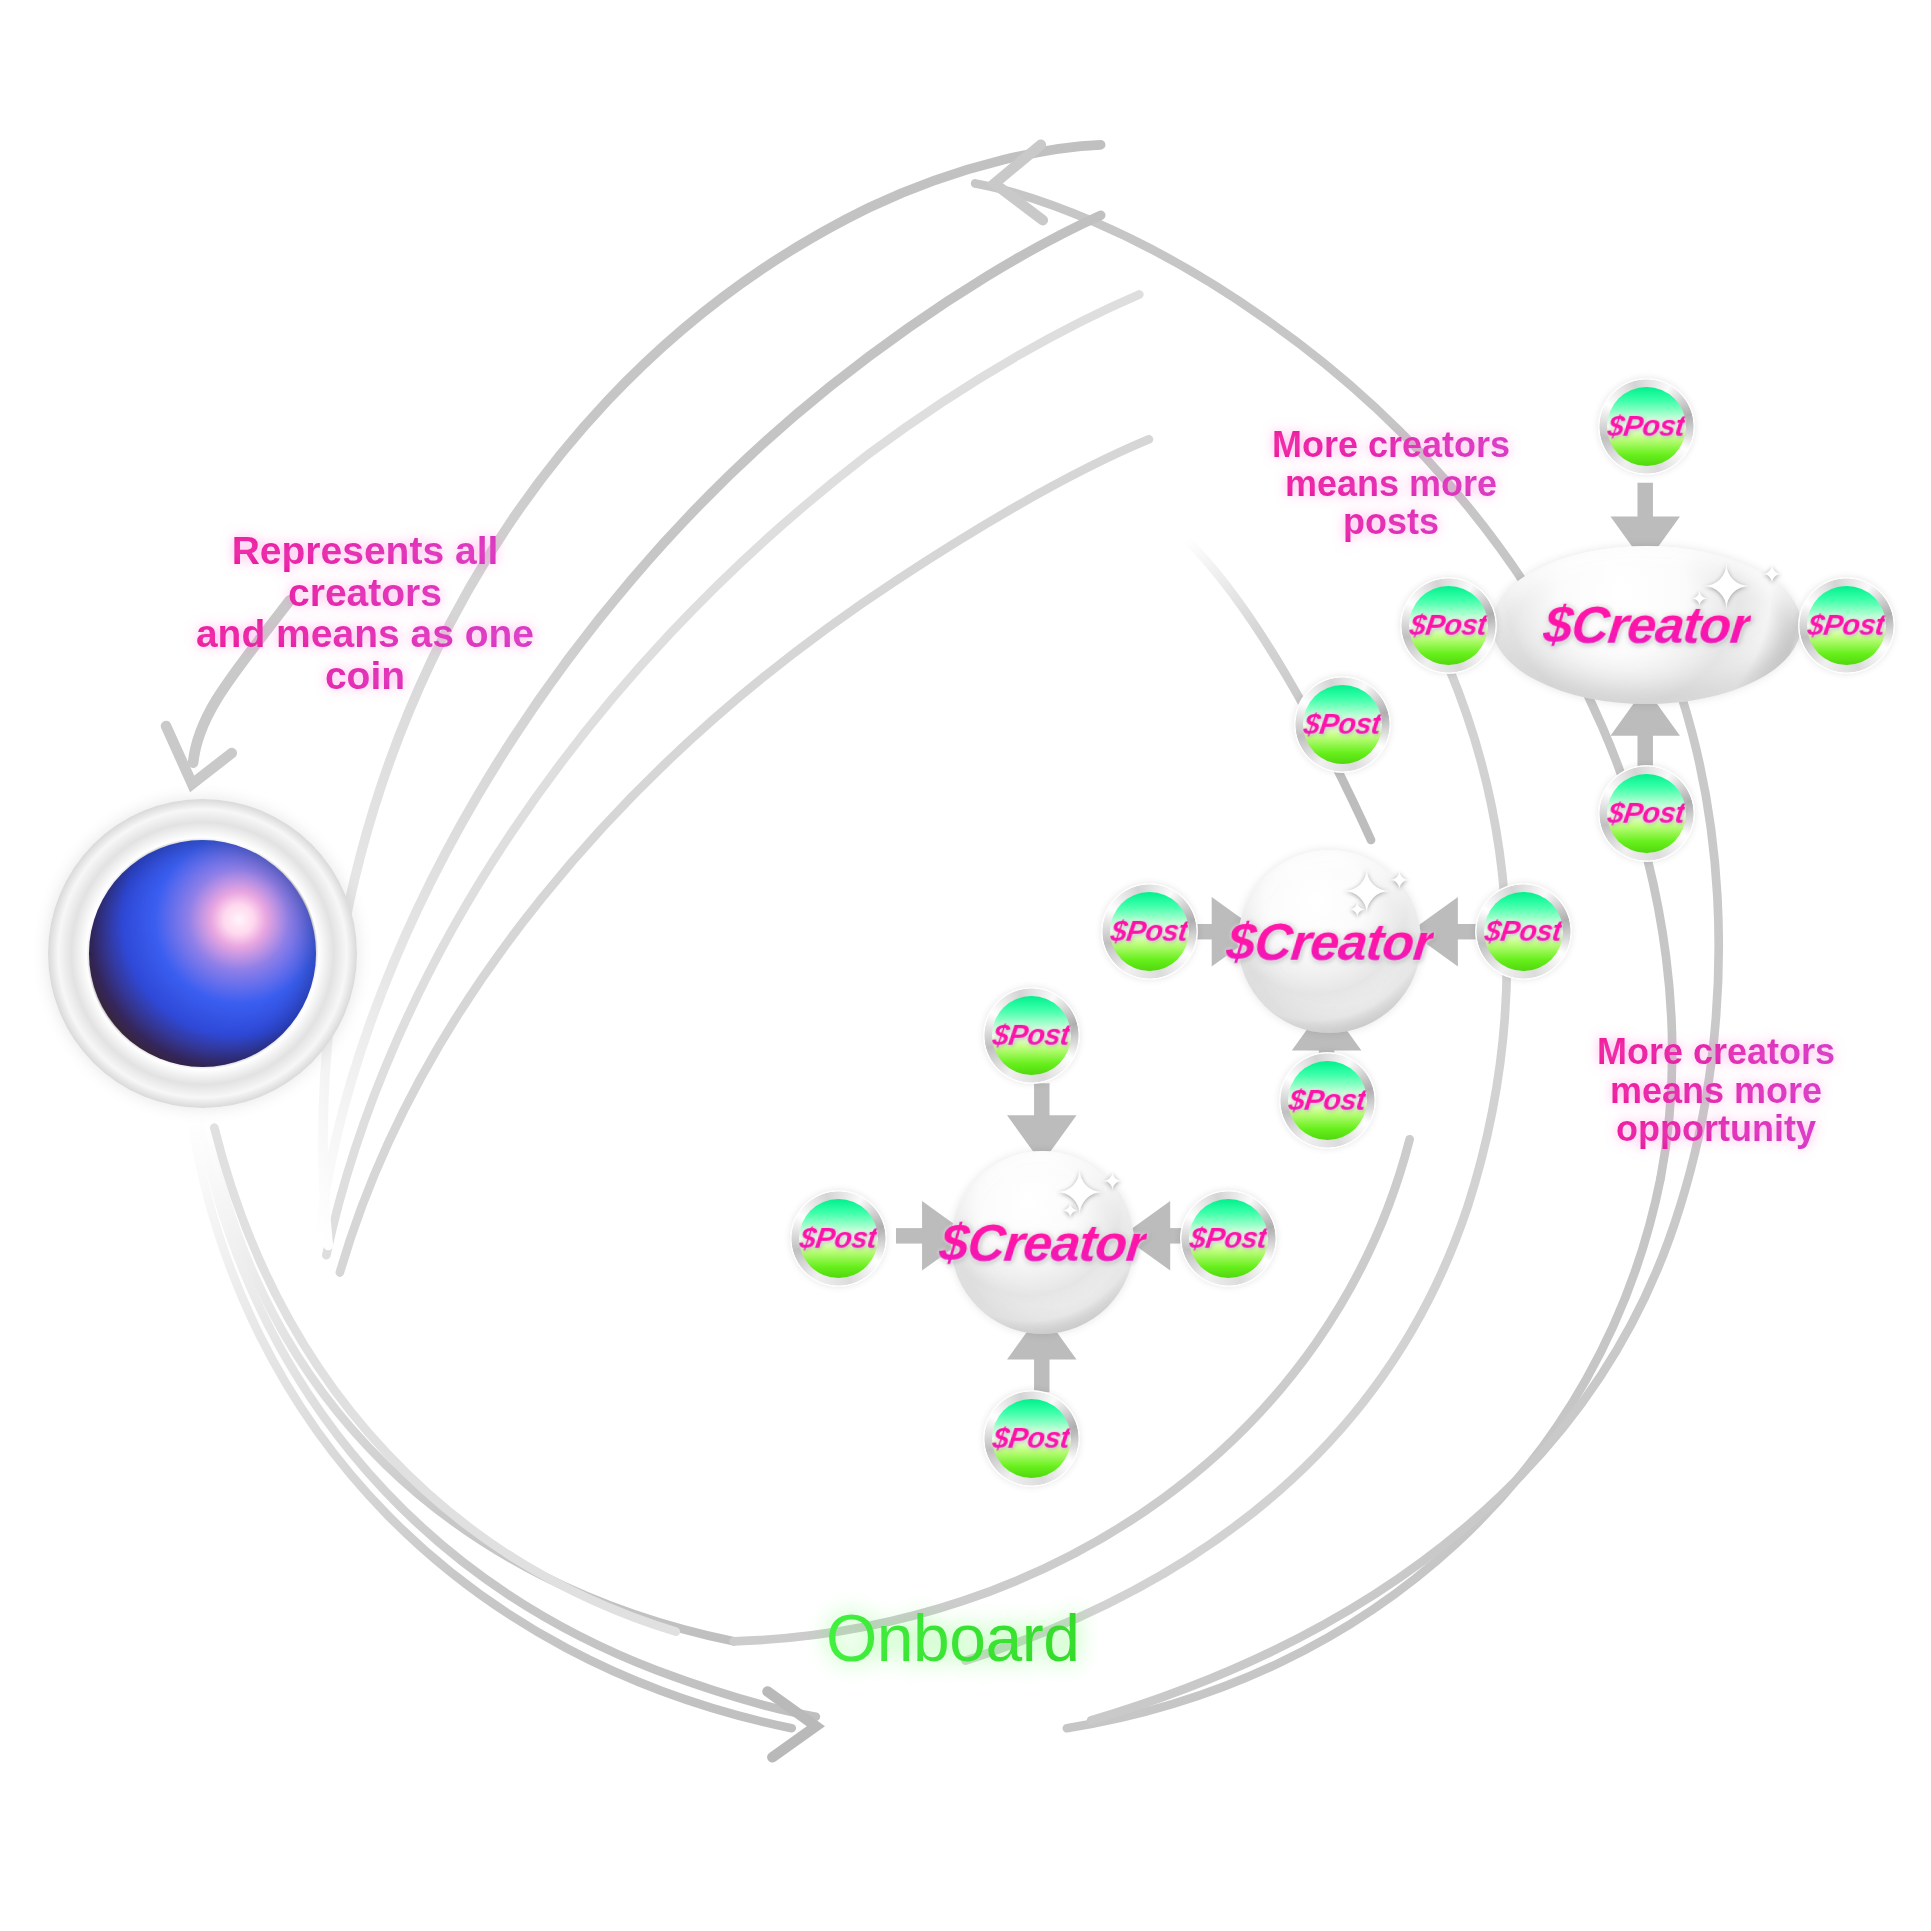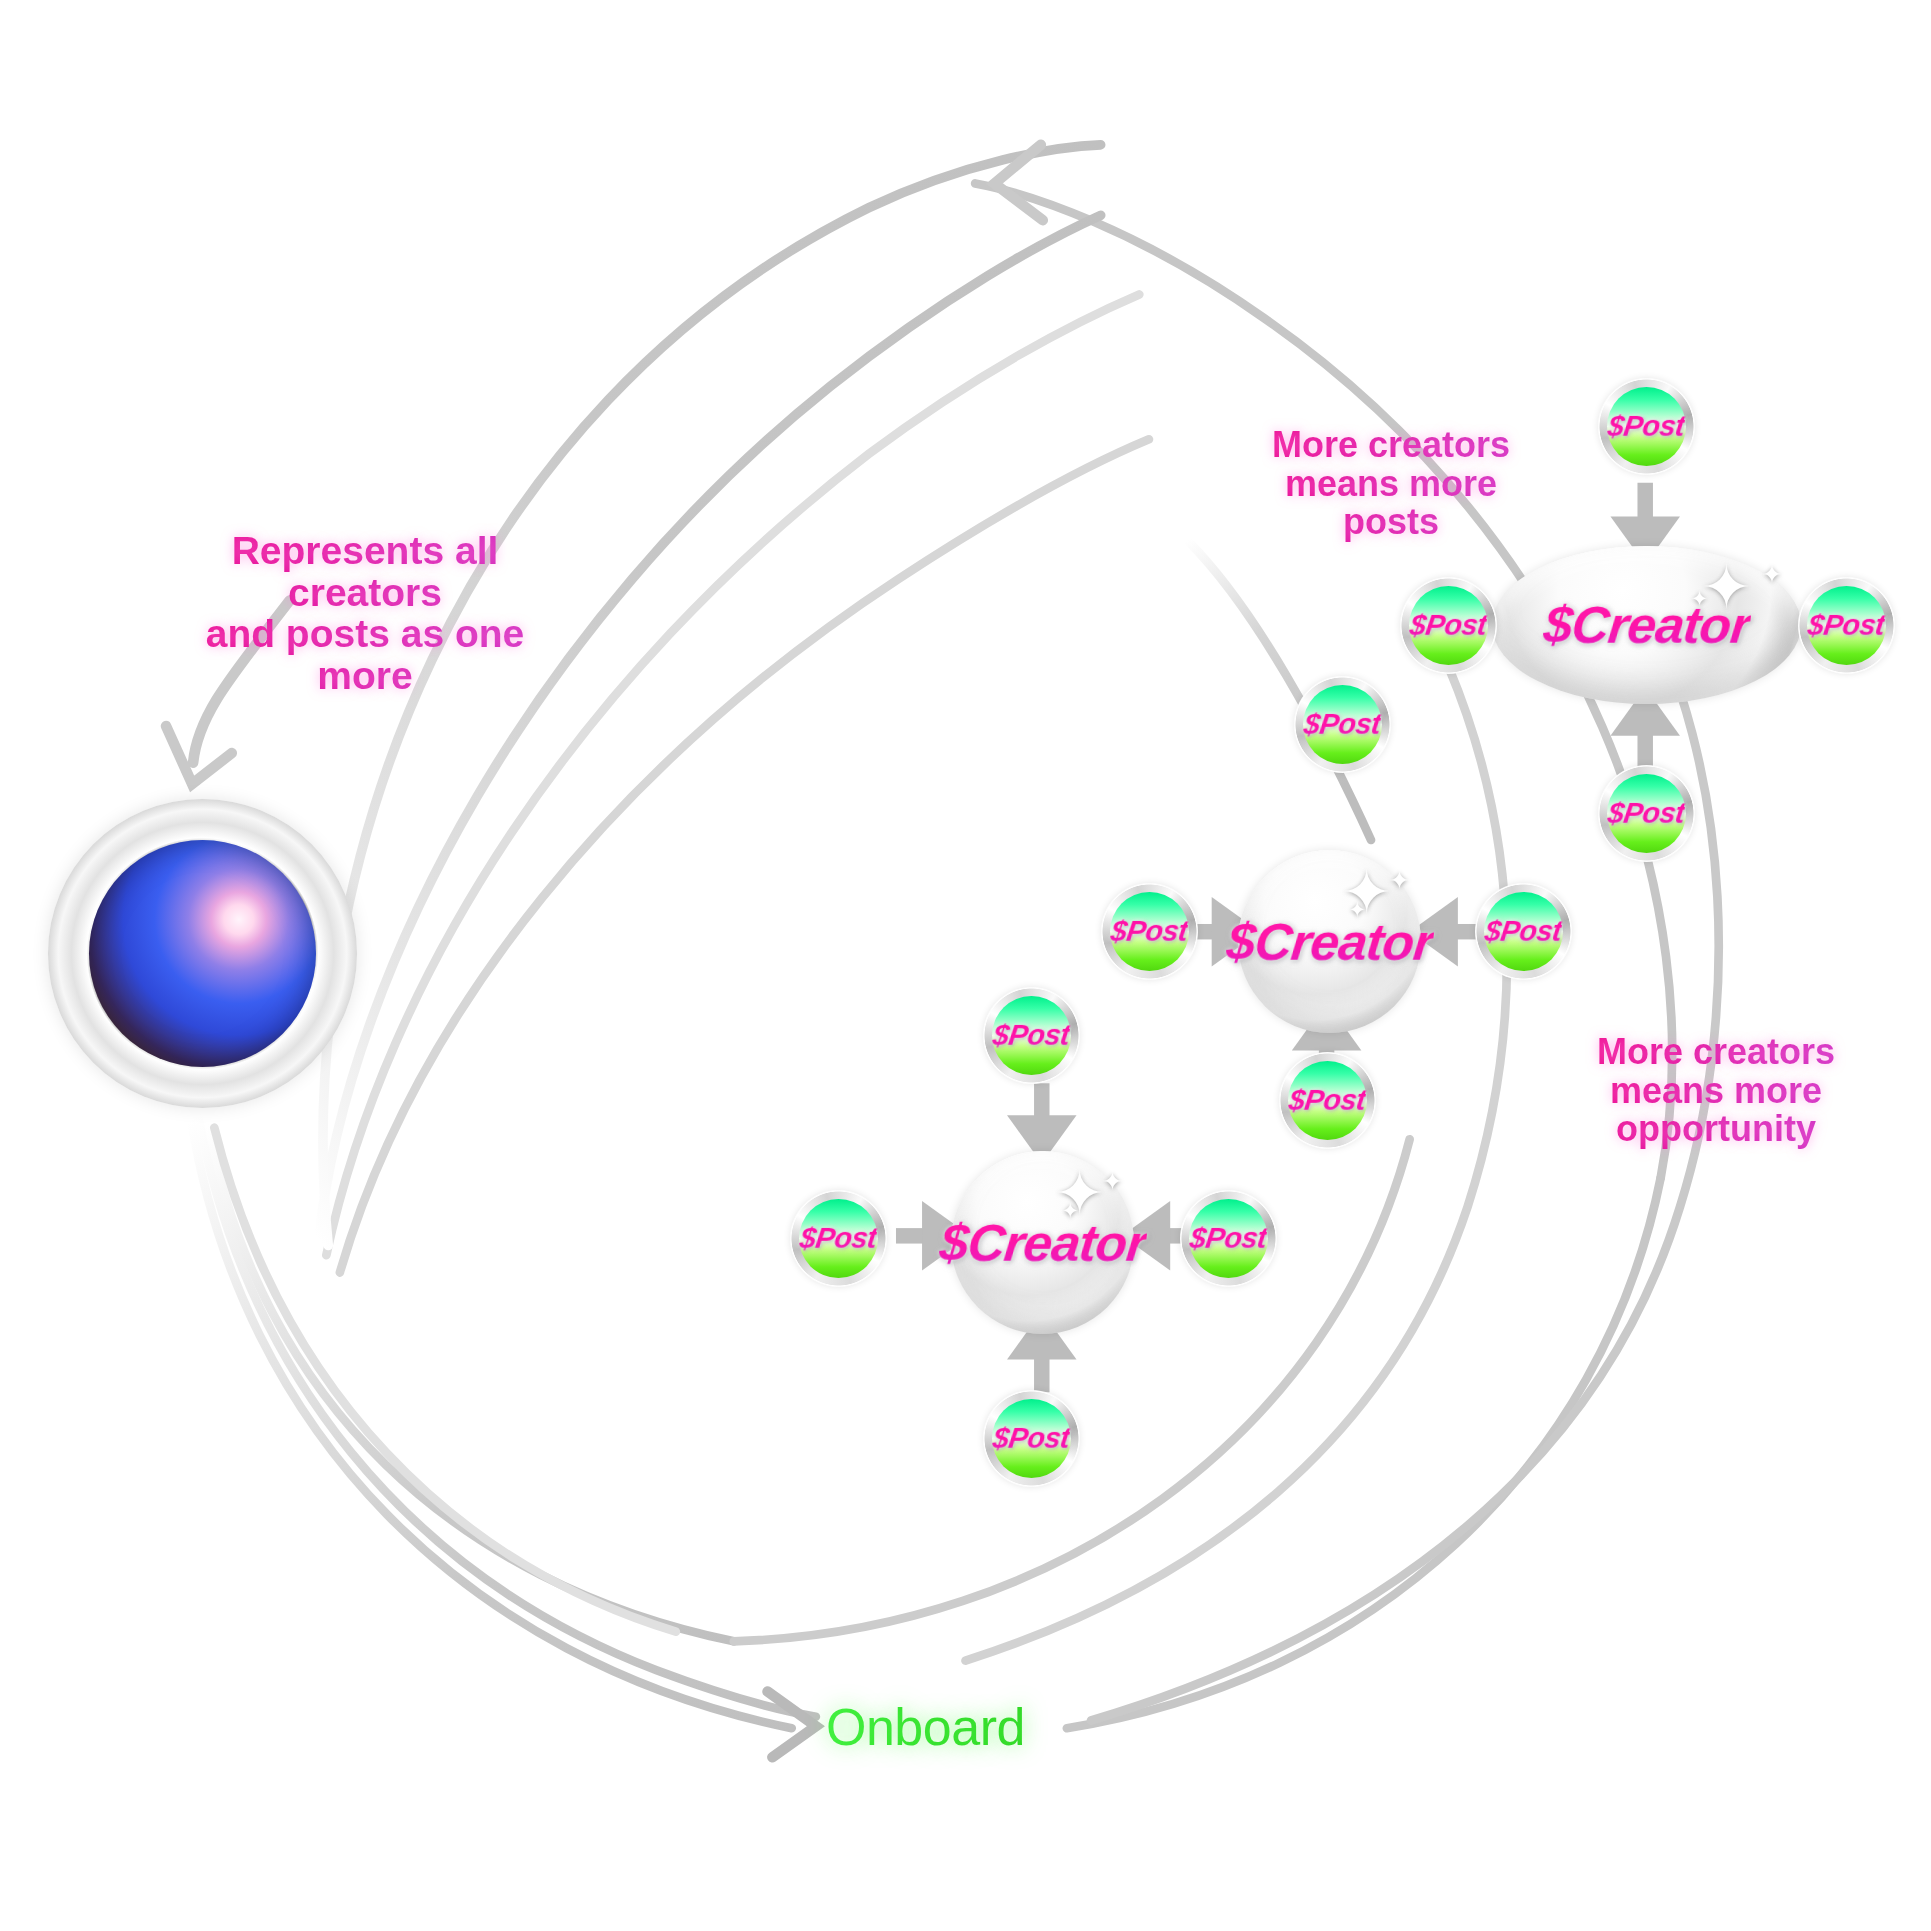--- a/index.html
+++ b/index.html
@@ -64,22 +64,22 @@
   .big-label.attention {
     left: 763px; top: 145px;
     font-size: 66px;
     background: linear-gradient(95deg,#f20a8b 0%, #e90f95 28%, #d81fb6 70%, #c92ccd 100%);
     -webkit-background-clip: text;
     background-clip: text;
     color: transparent;
     text-shadow: 0 0 21px rgba(255,110,220,0.6);
   }
   .big-label.onboard {
-    left: 826px; top: 1697px;
-    font-size: 52px;
+    left: 826px; top: 1600px;
+    font-size: 66px;
     background: linear-gradient(95deg,#3ff03f 0%, #36e230 40%, #2fd624 100%);
     -webkit-background-clip: text;
     background-clip: text;
     color: transparent;
     text-shadow: 0 0 21px rgba(90,250,80,0.65);
   }
 
   
   .token {
     position: absolute;
@@ -345,21 +345,21 @@
     <span class="txt">$Post</span>
   </div>
   <div class="token post" style="left:983px; top:1390px; width:97px; height:97px;">
     <div class="face"></div>
     <span class="txt">$Post</span>
   </div>
 
   <div class="big-label onboard">Onboard</div>
 
   <div class="label l-represents">Represents all creators
-and posts as one more</div>
+and means as one coin</div>
   <div class="label l-morepost">More creators
 means more posts</div>
   <div class="label l-moreopp">More creators
 means more
 opportunity</div>
 
 </div>
 
 
 </body></html>

